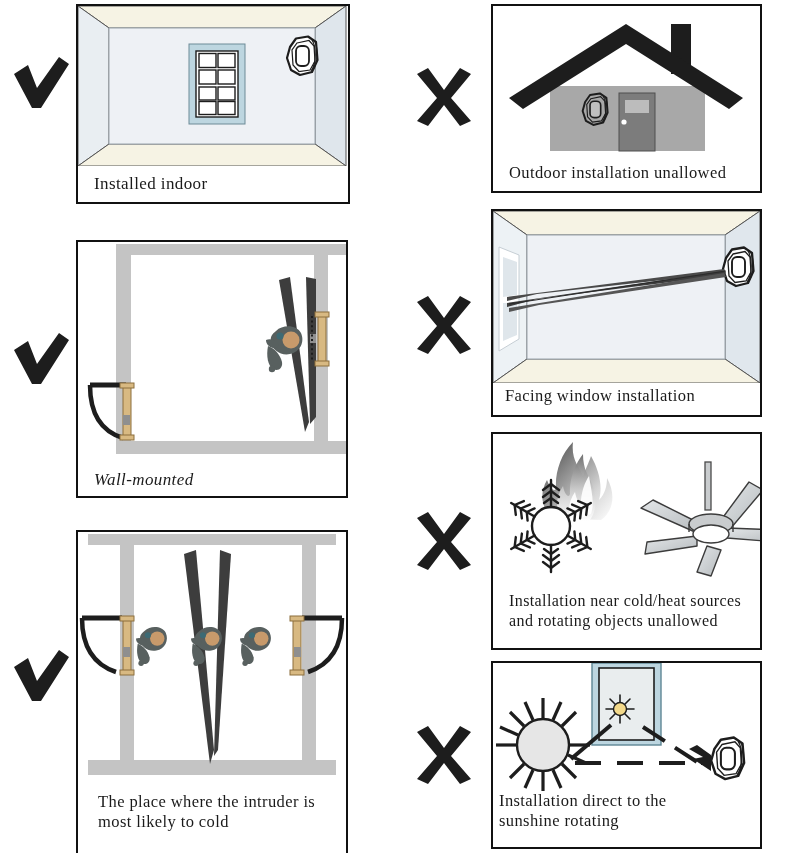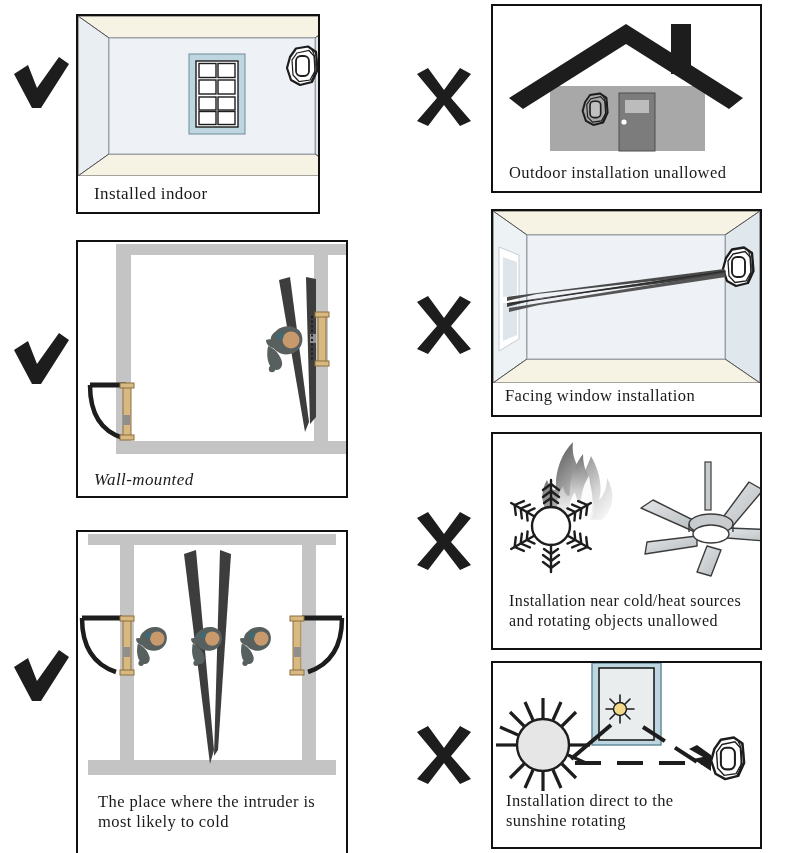--- a/index.html
+++ b/index.html
@@ -52,21 +52,21 @@
     position: absolute;
     display: block;
   }
   svg { display: block; overflow: visible; }
 </style>
 </head>
 <body>
 
 <div id="guide">
 
-  <div class="panel" style="left:76px; top:4px; width:244px; height:200px;margin-top:10px;">
+  <div class="panel" style="left:76px; top:4px; width:274px; height:200px;">
     <div class="scene" style="height:160px;">
       <svg width="268" height="160" viewBox="0 0 268 160">
 
         <polygon points="0,0 268,0 237,22 31,22" fill="#f6f3e4" stroke="#555" stroke-width="1"></polygon>
 
         <polygon points="0,0 31,22 31,138 0,160" fill="#e9eef2" stroke="#555" stroke-width="1"></polygon>
 
         <polygon points="268,0 268,160 237,138 237,22" fill="#dfe6ec" stroke="#555" stroke-width="1"></polygon>
 
         <polygon points="0,160 31,138 237,138 268,160" fill="#f6f3e4" stroke="#555" stroke-width="1"></polygon>
@@ -418,21 +418,21 @@
 
         <g transform="translate(216,74) scale(1.08)">
           <path d="M5,11 L11,2.5 L23,0.5 L31,6 L32.5,24 L27,36 L15,39 L6,34 L2,22 Z" fill="#ffffff" stroke="#1d1d1d" stroke-width="2.3" stroke-linejoin="round"></path>
           <path d="M12,7 L24,4.5 L29,10 L30,25 L25,34 L14,35.5 L8,29 L7,14 Z" fill="none" stroke="#1d1d1d" stroke-width="1.3"></path>
           <rect x="11" y="10" width="13" height="20" rx="5" fill="#ffffff" stroke="#1d1d1d" stroke-width="1.9"></rect>
           <path d="M27,4 C31,10 32,27 26,35" fill="none" stroke="#1d1d1d" stroke-width="1.2"></path>
           <path d="M30,6 C33,12 33,26 28,34" fill="none" stroke="#1d1d1d" stroke-width="1"></path>
         </g>
       </svg>
     </div>
-    <div class="caption" style="top:124px; height:60px; font-size:16.5px; padding-top:4px; padding-left:13px;">
+    <div class="caption" style="top:124px; height:60px; font-size:16.5px; padding-top:4px; padding-left:6px;">
       <div>Installation  direct to the</div>
       <div>sunshine rotating</div>
     </div>
   </div>
 
   <div class="mark" style="left:415px; top:726px; width:58px; height:58px;">
     <svg width="58" height="58" viewBox="0 0 58 58">
       <polygon points="2,6 13,0 29,22 45,0 56,6 36,30 56,53 45,58 29,37 13,58 2,53 22,30" fill="#1d1d1d"></polygon>
     </svg>
   </div>

